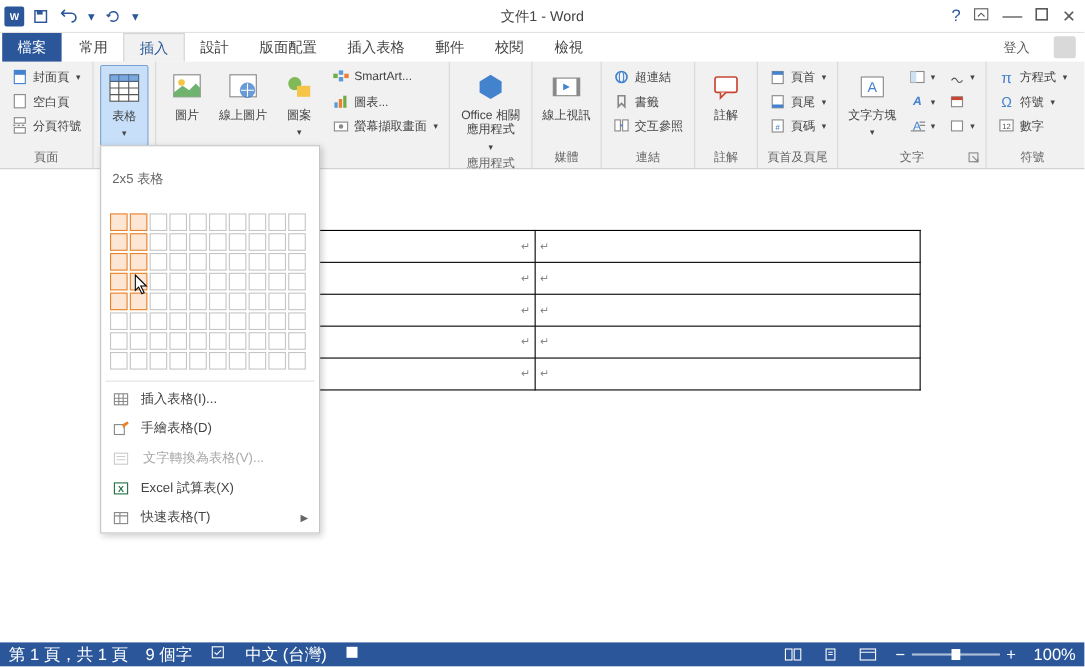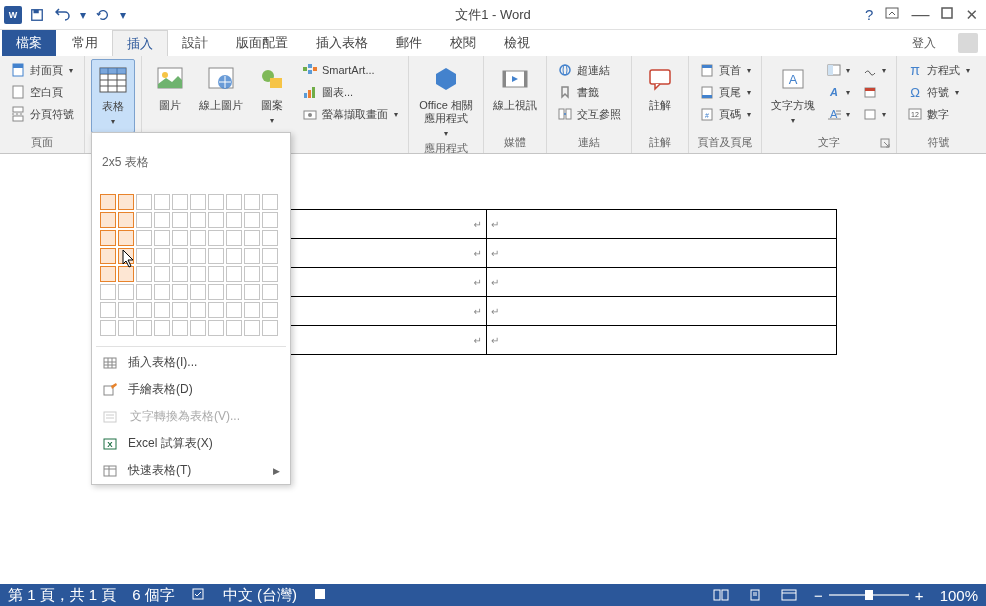--- a/index.html
+++ b/index.html
@@ -647,21 +647,21 @@
       <span class="arrow">▶</span>
     </div>
 </div>
 
 <svg class="cursor-arrow" width="16" height="20">
     <path d="M1 1 L1 15 L4 12 L7 18 L9 17 L6 11 L11 11 Z" fill="#fff" stroke="#000"></path>
   </svg>
 
 <div class="statusbar">
   <span>第 1 頁，共 1 頁</span>
-  <span>6 個字</span>
+  <span>9 個字</span>
   <span><svg width="16" height="14">
         <rect x="2" y="2" width="10" height="10" fill="none" stroke="#fff"></rect>
         <path d="M4 7 L6 9 L10 5" fill="none" stroke="#fff"></path>
       </svg></span>
   <span>中文 (台灣)</span>
   <span><svg width="14" height="14">
         <rect x="2" y="2" width="10" height="10" fill="#fff"></rect>
       </svg></span>
   <div class="spacer"></div>
   <span class="view-btn">

